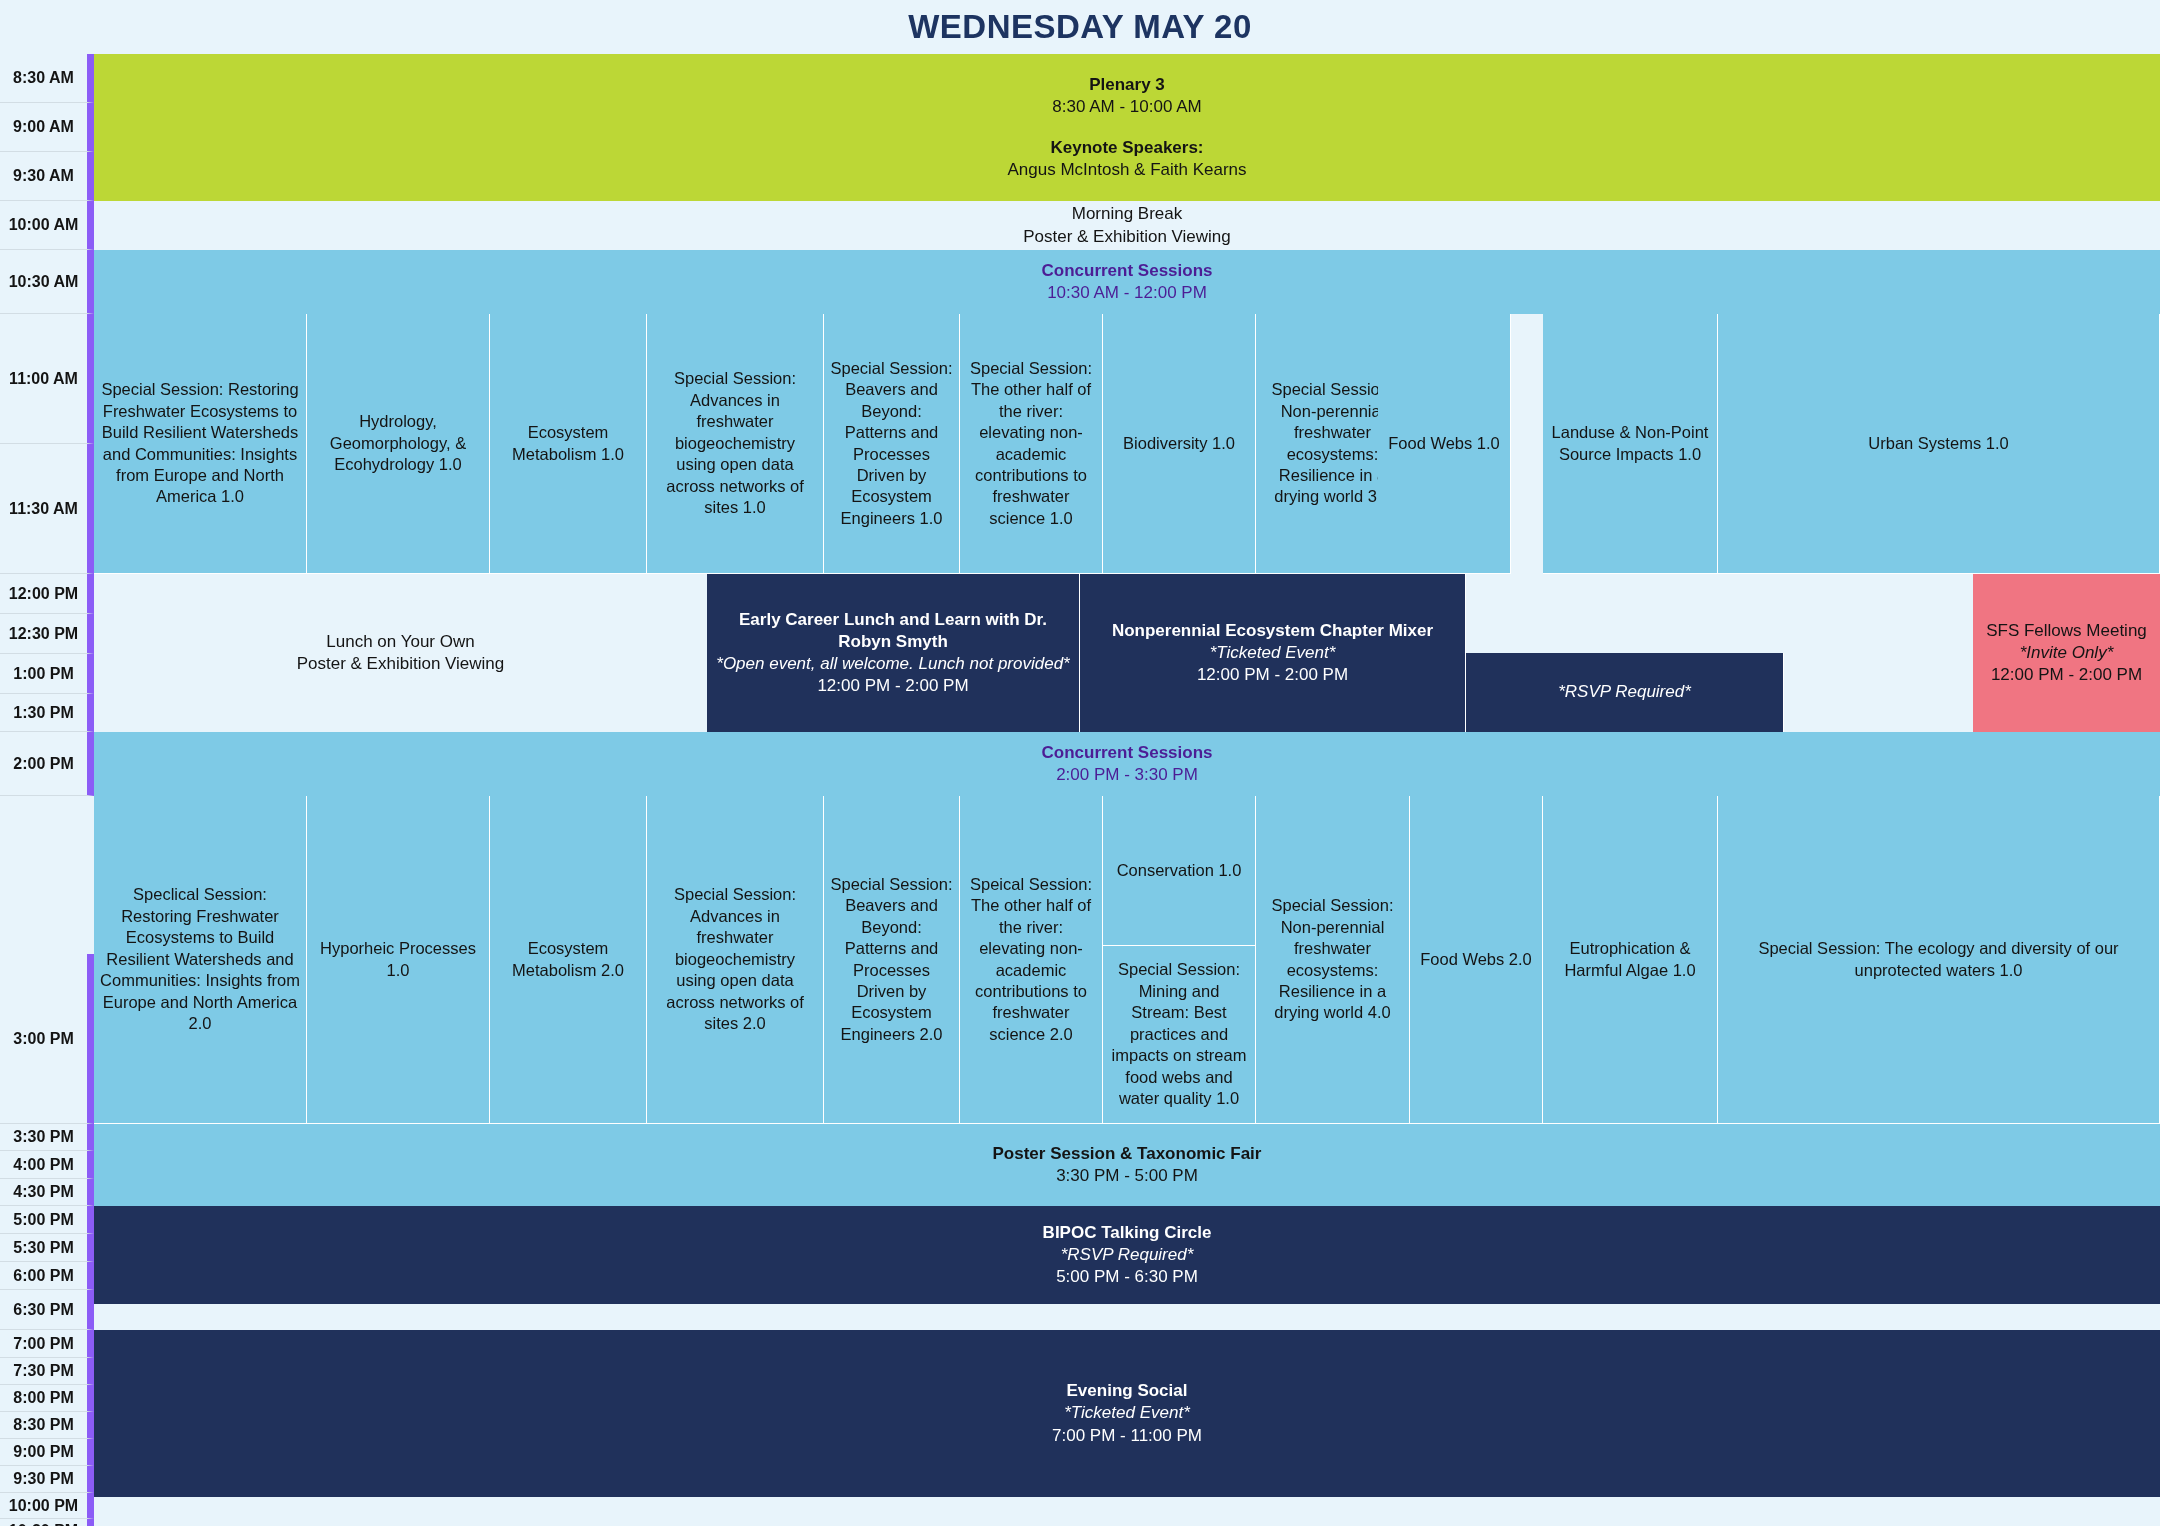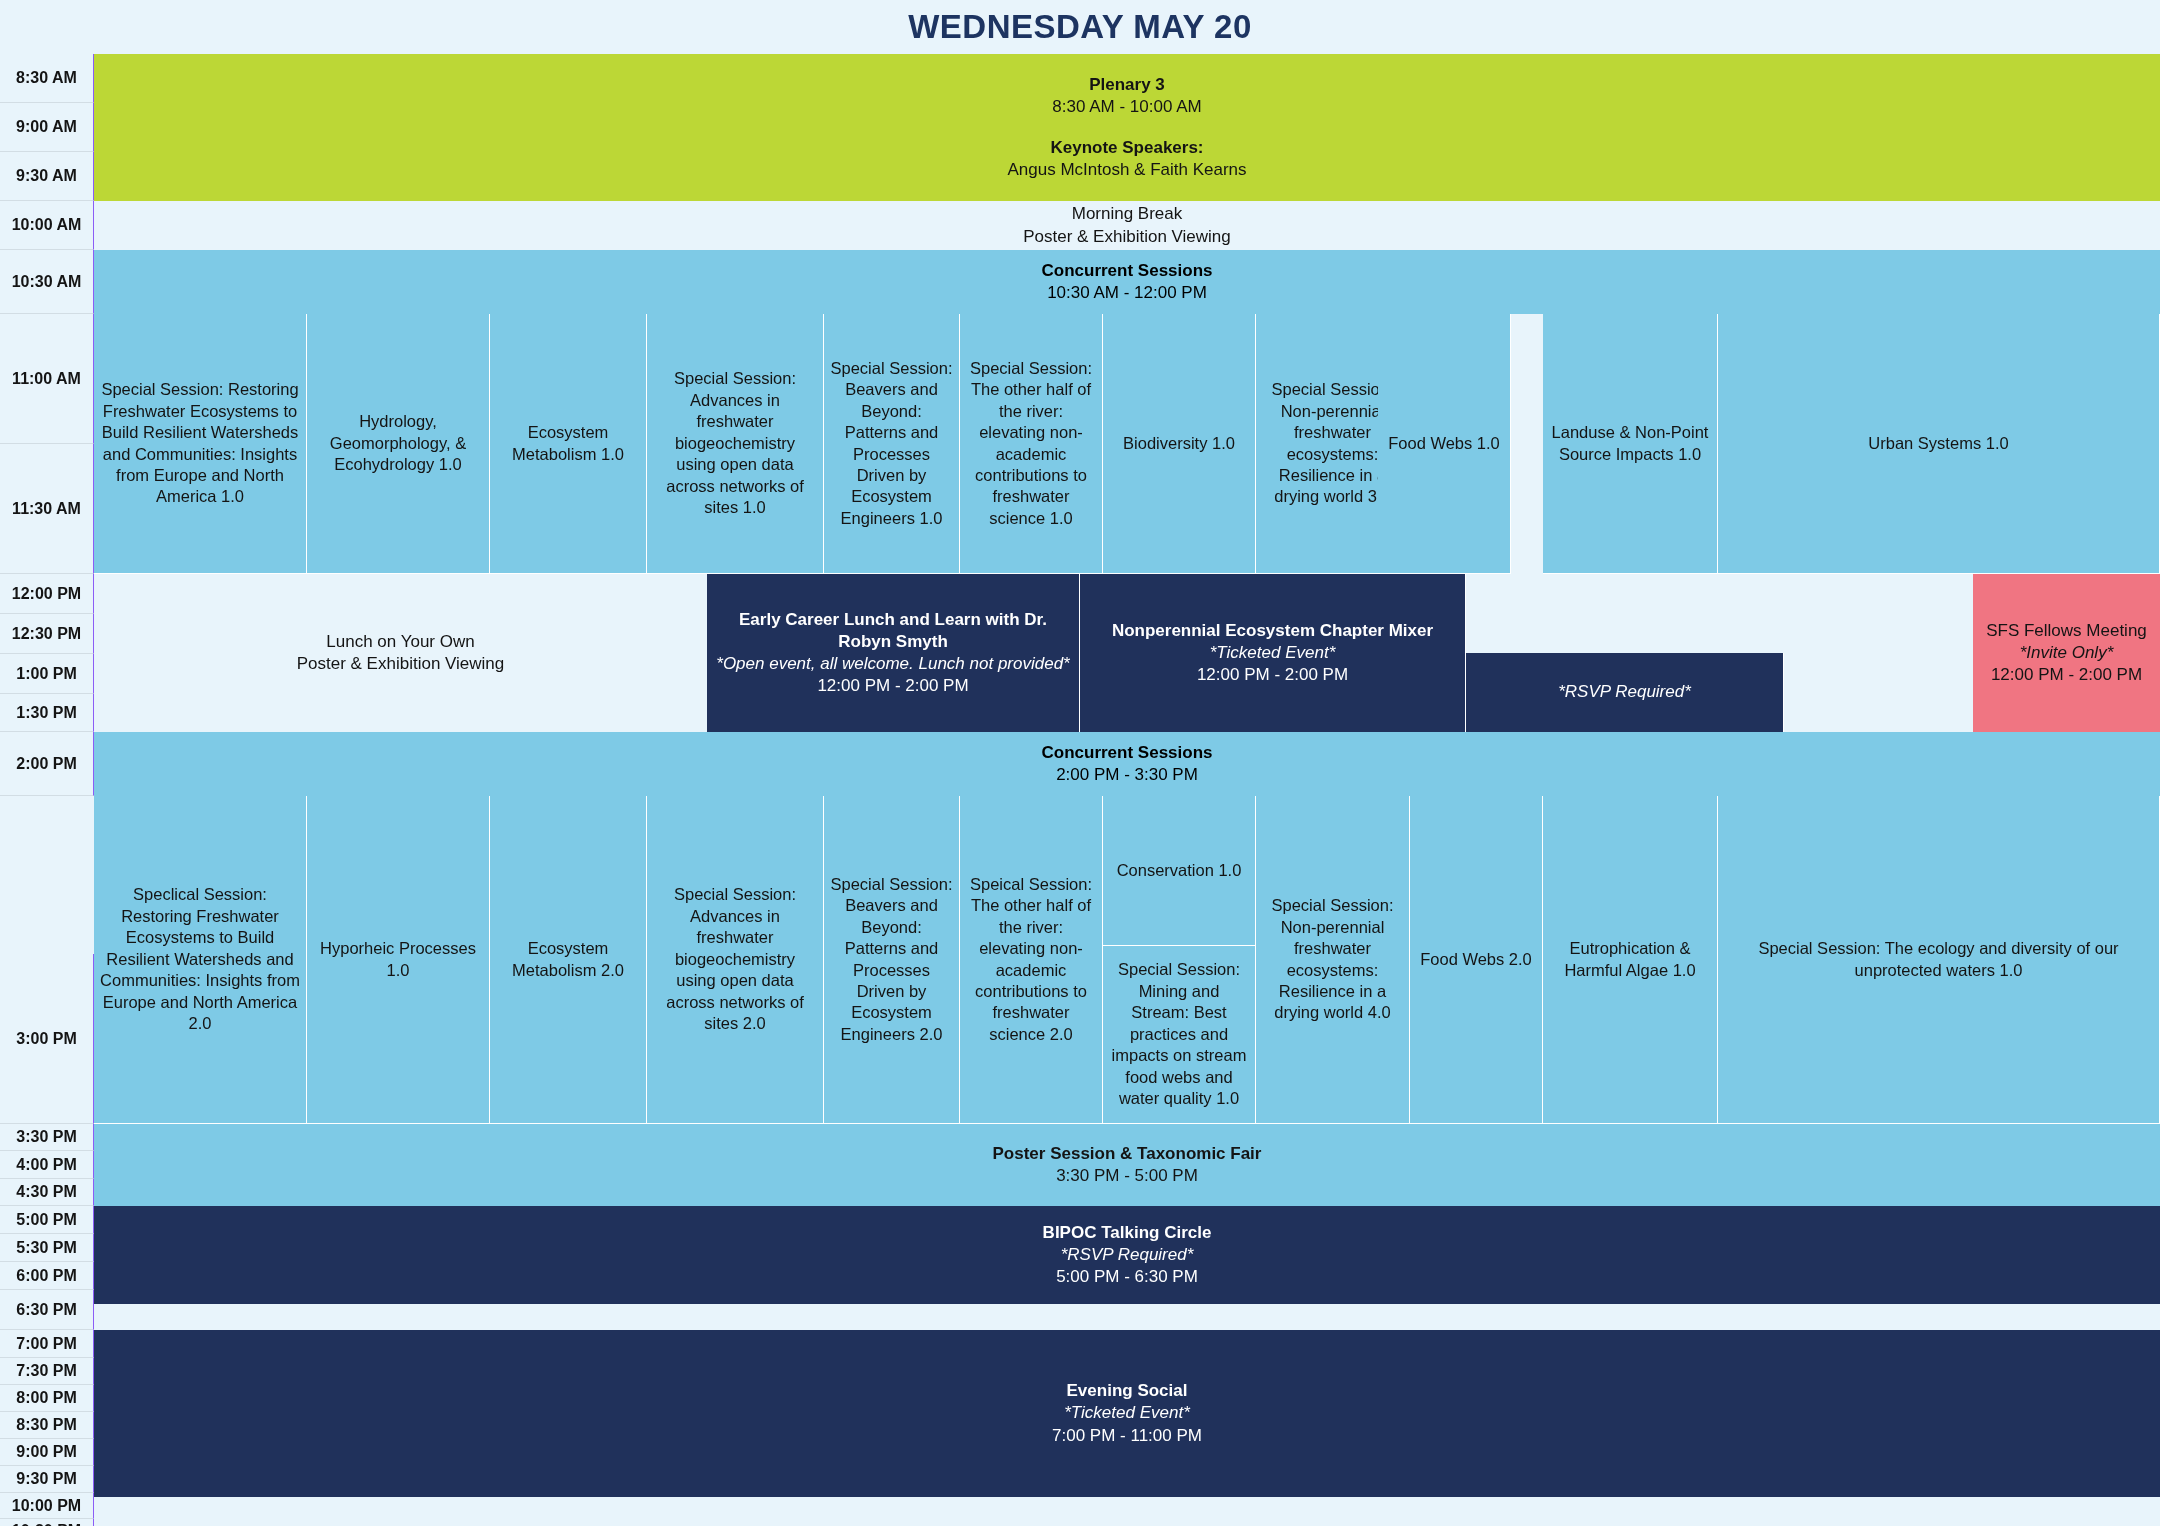--- a/index.html
+++ b/index.html
@@ -46,21 +46,21 @@
   }
   .time-col {
     width: 94px;
     flex: 0 0 94px;
     position: relative;
     background: #e8f4fb;
   }
   .time-slot {
     box-sizing: border-box;
     border-bottom: 1px solid #d2dde4;
-    border-right: 1px solid #8b5cf6;
+    border-right: 7px solid #8b5cf6;
     display: flex;
     align-items: center;
     justify-content: center;
     font-size: 16px;
     font-weight: bold;
     color: #141414;
     background: #e8f4fb;
   }
 
   .grid-col {
@@ -90,21 +90,21 @@
     color: #141414;
     font-size: 17px;
   }
   .ev-break {
     background: #e8f4fb;
     color: #141414;
     font-size: 17px;
   }
   .ev-banner {
     background: #7ecae6;
-    color: #000000;
+    color: #4c1d95;
     font-size: 17px;
   }
   .ev-session {
     background: #7ecae6;
     color: #141414;
     font-size: 16.5px;
     border-right: 1px solid #ffffff;
     border-bottom: 1px solid #ffffff;
   }
   .ev-navy {

